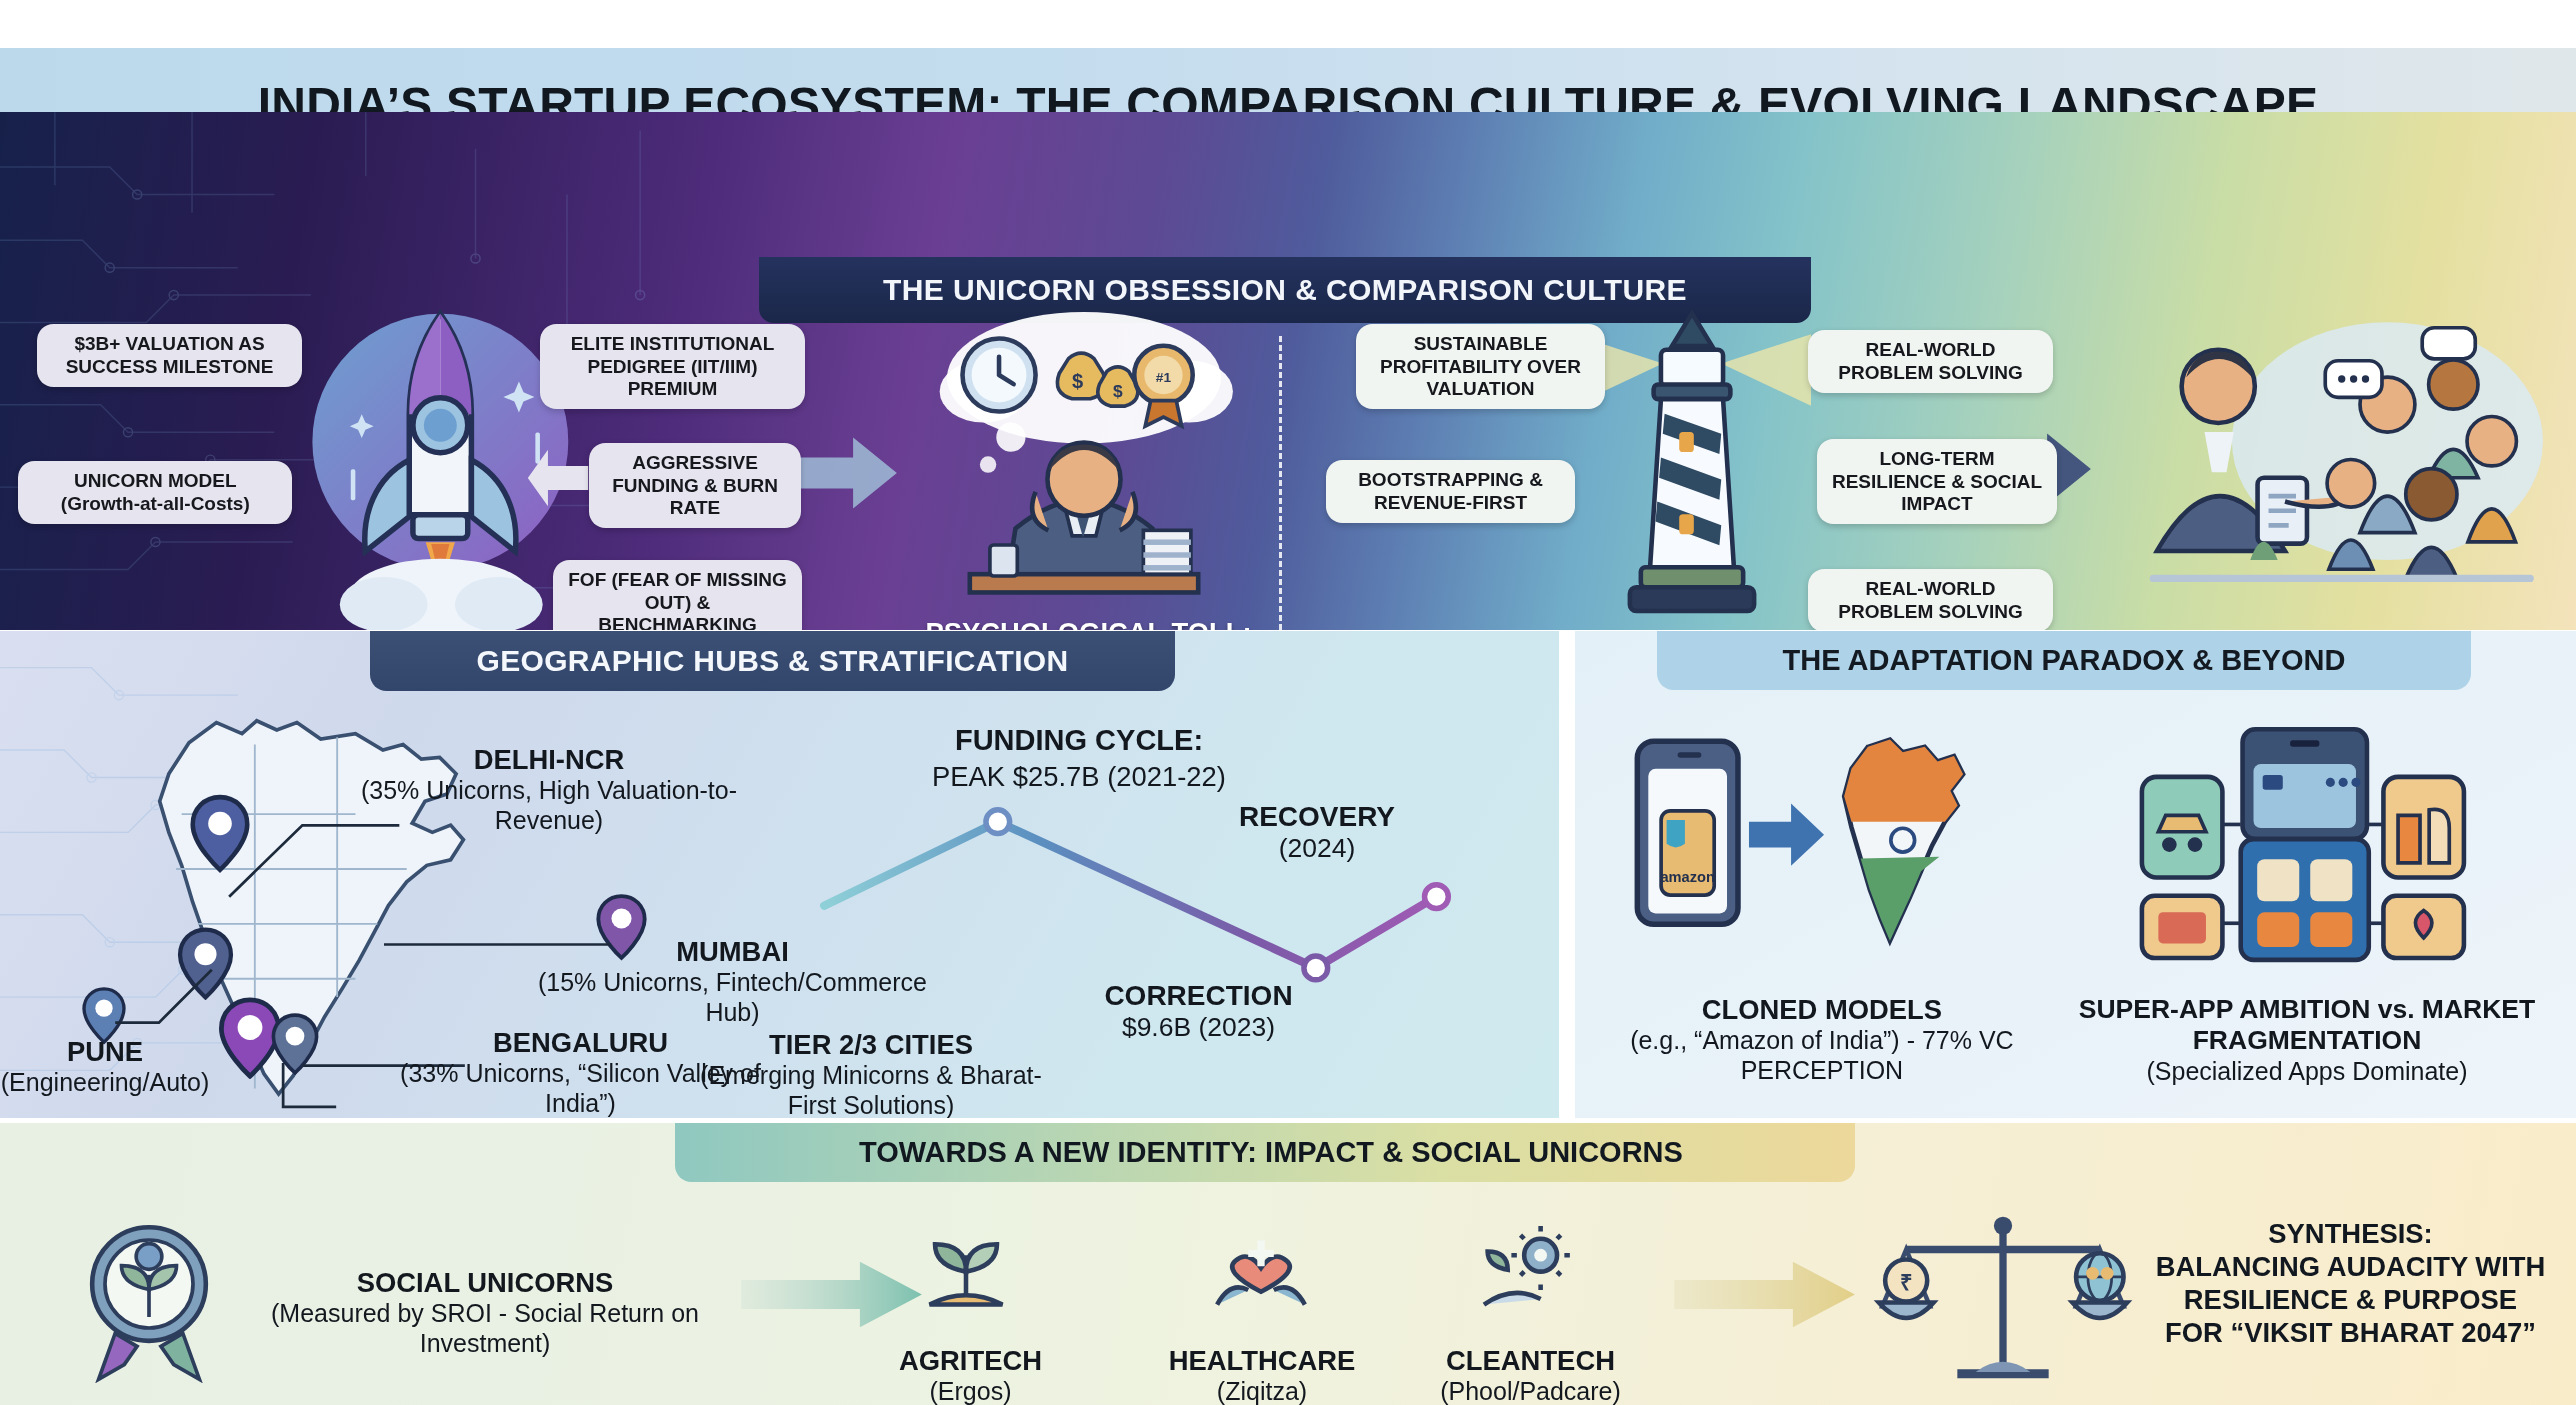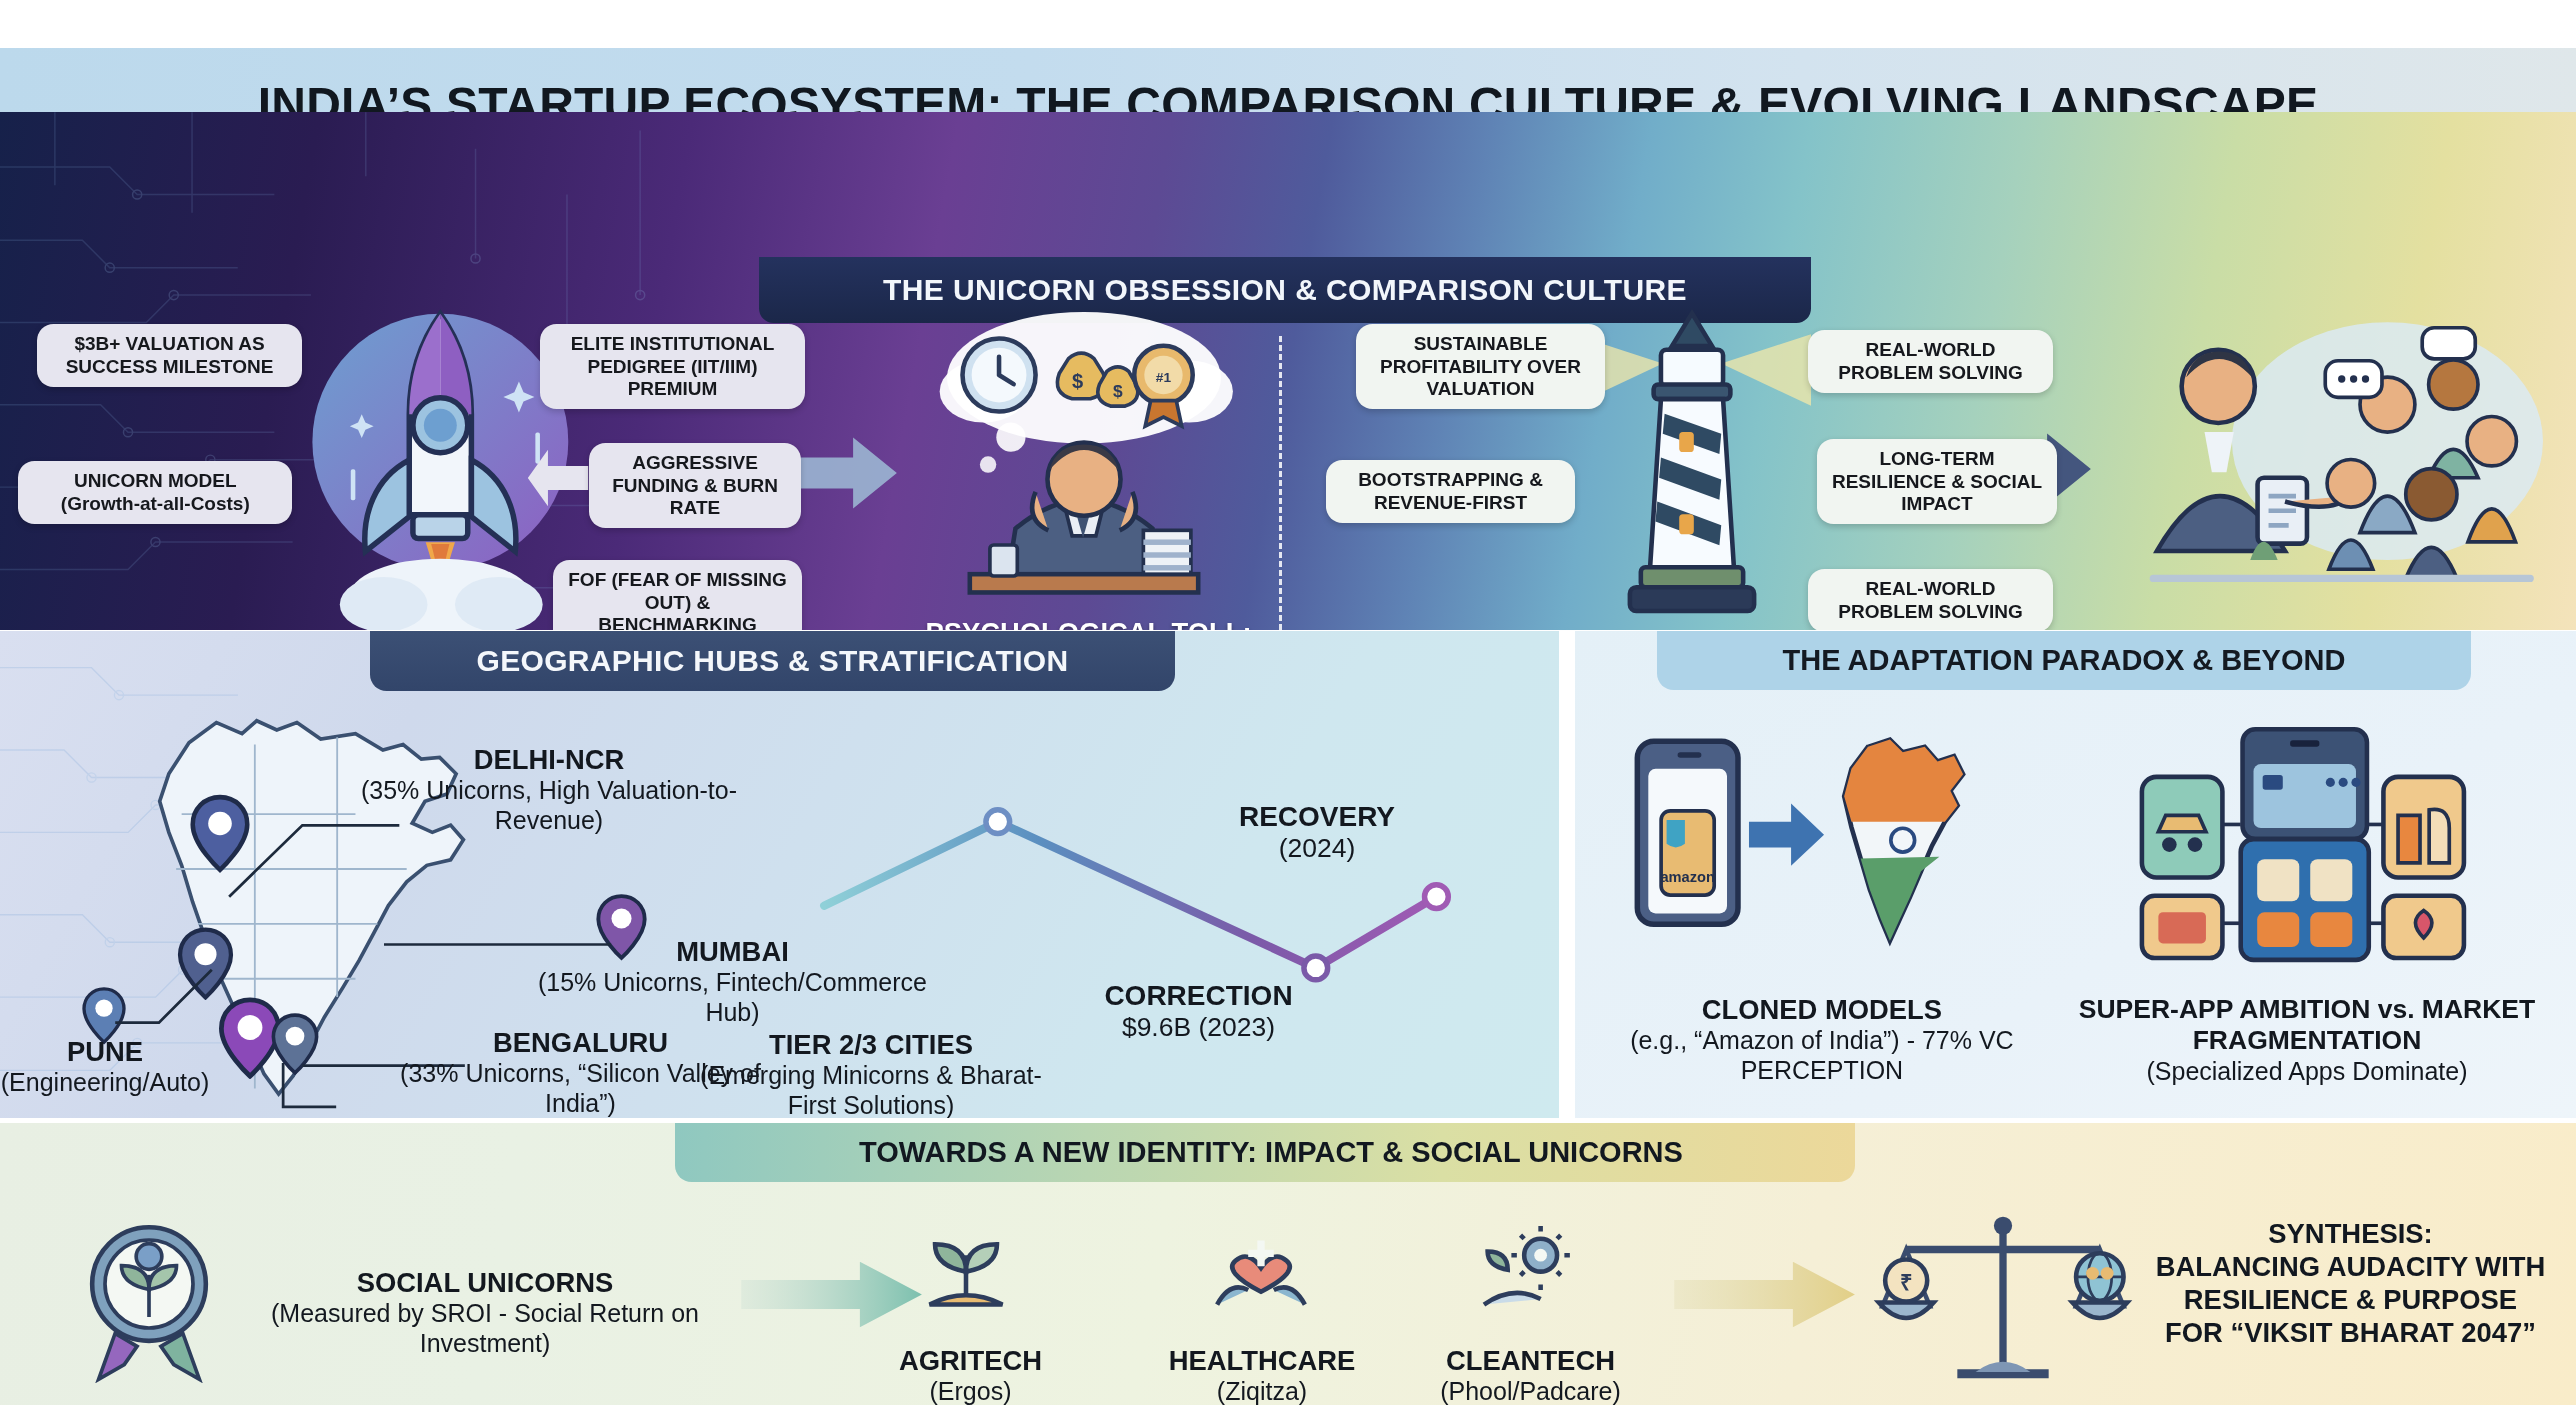--- a/index.html
+++ b/index.html
@@ -428,20 +428,24 @@
   </div>
   <div class="mlabel" style="left:256px;top:468px;width:357px">
     <b>CHENNAI</b>
 
   </div>
   <div class="mlabel" style="left:679px;top:366px;width:384px">
     <b>TIER 2/3 CITIES</b>
     <i>(Emerging Minicorns &amp; Bharat-First Solutions)</i>
   </div>
 
+  <div style="position:absolute;left:823px;top:93px;width:512px;text-align:center;color:#13181f">
+    <div style="font-size:29px;font-weight:bold">FUNDING CYCLE:</div>
+    <div style="font-size:27.4px;font-weight:normal;margin-top:3.7px">PEAK $25.7B (2021-22)</div>
+  </div>
 
   <svg style="position:absolute;left:787px;top:156px;width:714px;height:265px" viewBox="0 0 780 290">
     <defs>
       <linearGradient id="lg1" x1="0" y1="0" x2="1" y2="0">
         <stop offset="0" stop-color="#8fd0d8"></stop>
           <stop offset="35%" stop-color="#5b8fc0"></stop>
         <stop offset="70%" stop-color="#7b5aa8"></stop>
           <stop offset="100%" stop-color="#a05bb4"></stop>
       </linearGradient>
     </defs>

